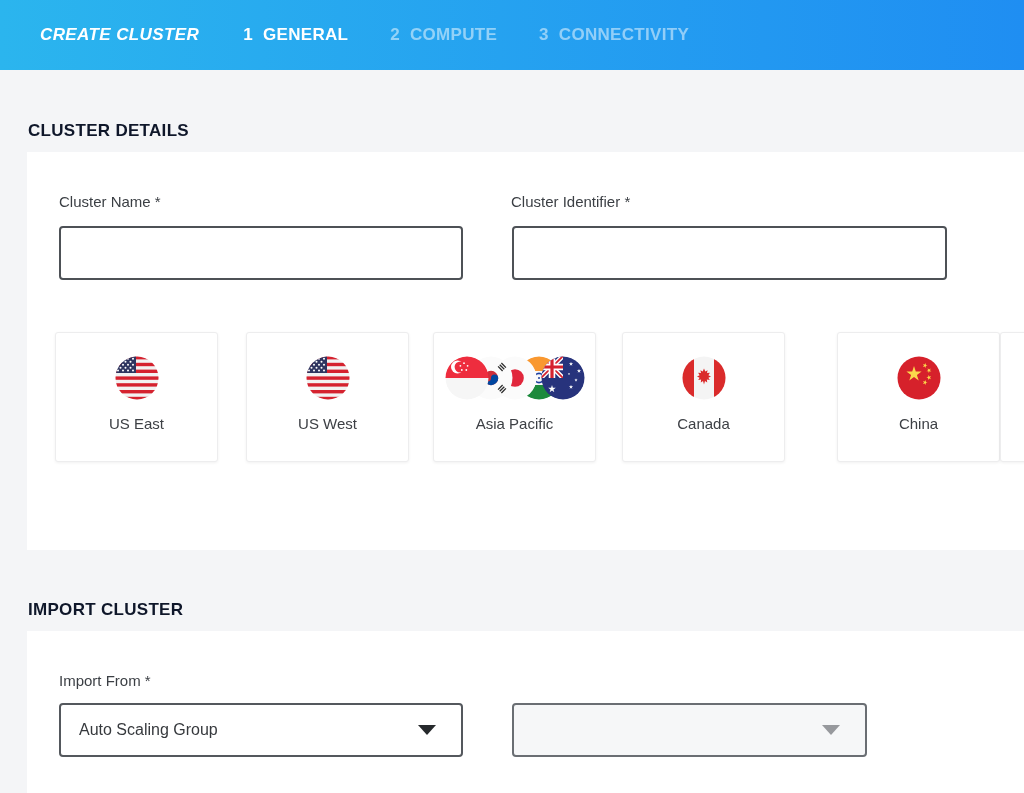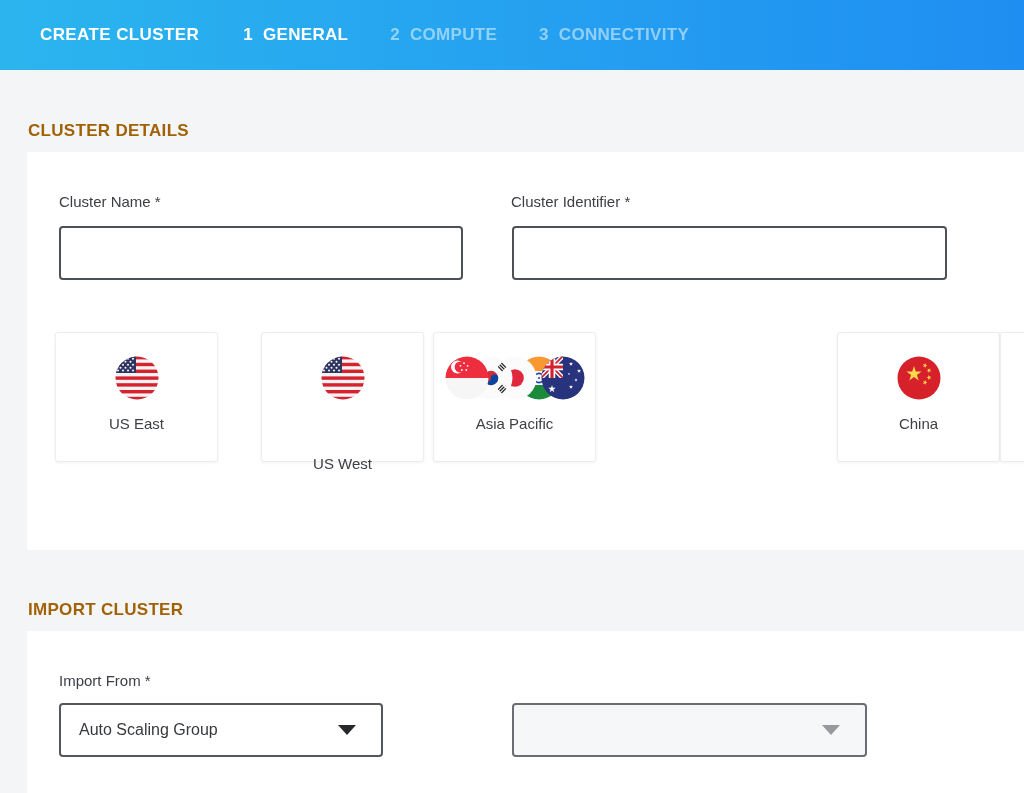--- a/index.html
+++ b/index.html
@@ -9,32 +9,32 @@
     font-family:"Liberation Sans",sans-serif;
   }
   
   .app-header{
     position:absolute;left:0;top:0;width:1024px;height:70px;
     background:linear-gradient(90deg,#2bb5ee 0%,#1f8ef2 100%);
     display:flex;align-items:center;padding-left:40px;box-sizing:border-box;
   }
   .app-title{
     color:#fff;font-weight:700;font-size:17px;letter-spacing:.4px;
-    margin-right:44px;white-space:nowrap;
+    margin-right:44px;white-space:nowrap;font-style:italic;
   }
   .steps{display:flex;align-items:center;}
   .step{
     display:flex;gap:10px;margin-right:42px;cursor:pointer;
     font-weight:700;font-size:17px;letter-spacing:.3px;
     color:rgba(255,255,255,.5);white-space:nowrap;
   }
   .step.active{color:#ffffff;}
   
   .section-heading{
-    position:absolute;left:28px;color:#a16207;
+    position:absolute;left:28px;color:#0f172a;
     font-size:17px;font-weight:700;letter-spacing:.3px;
   }
   #heading-cluster-details{top:121px;}
   #heading-import-cluster{top:600px;text-align:right;}
   
   .card{position:absolute;left:27px;width:997px;background:#fff;}
   #card-cluster-details{top:152px;height:398px;}
   #card-import-cluster{top:631px;height:162px;}
   
   .field-label{position:absolute;font-size:15px;color:#3b3f44;}
@@ -48,41 +48,41 @@
   #input-cluster-name{left:32px;top:74px;width:404px;}
   #input-cluster-identifier{left:485px;top:74px;width:435px;}
   
   .region-card{
     position:absolute;top:180px;width:163px;height:130px;box-sizing:border-box;
     background:#fff;border:1px solid #ededee;border-radius:3px;
     box-shadow:0 1px 3px rgba(0,0,0,.06);
     display:flex;flex-direction:column;align-items:center;cursor:pointer;text-align:center;
   }
   #region-us-east{left:28px;}
-  #region-us-west{left:234px;gap:40px;}
+  #region-us-west{left:219px;}
   #region-asia-pacific{left:406px;}
   #region-canada{left:595px;}
   #region-china{left:810px;}
   #region-partial{left:973px;}
   .flag-wrap{margin-top:23px;height:44px;display:flex;align-items:center;}
   .region-label{margin-top:15px;font-size:15px;color:#3d4045;}
   .flag{width:44px;height:44px;display:block;}
   .flag-stack{display:flex;}
   .flag-stack .flag{position:relative;border-radius:50%;}
   .flag-stack .flag + .flag{margin-left:-20px;}
   .z6{z-index:6}.z5{z-index:5}.z4{z-index:4}.z3{z-index:3}
   
   #label-import-from{left:32px;top:41px;}
   .dropdown{
     position:absolute;top:72px;height:54px;box-sizing:border-box;
     border:2px solid #54585d;border-radius:4px;background:#fff;
     display:flex;align-items:center;justify-content:space-between;
     padding:0 25px 0 18px;font-size:16px;color:#36393d;cursor:pointer;
   }
-  #dropdown-import-from{left:32px;width:324px;}
+  #dropdown-import-from{left:32px;width:404px;}
   #dropdown-import-secondary{left:485px;width:355px;background:#f6f7f8;border-color:#6a6e73;}
   .caret{
     width:0;height:0;flex-shrink:0;
     border-left:9px solid transparent;border-right:9px solid transparent;
     border-top:10px solid #26292c;
   }
   .caret.muted{border-top-color:#97999d;}
 </style>
 </head>
 <body>
@@ -310,20 +310,38 @@
           <use href="#stau" transform="translate(38 15) scale(2.2)"></use>
           <use href="#stau" transform="translate(35 24) scale(1.7)"></use>
           <use href="#stau" transform="translate(30 31) scale(2.2)"></use>
           <use href="#stau" transform="translate(28 18) scale(1.3)"></use>
         </g>
       </svg>
     </div>
     <div class="region-label">Asia Pacific</div>
   </div>
 
+  <div class="region-card" id="region-canada">
+    <div class="flag-wrap">
+      <svg class="flag" viewBox="0 0 44 44">
+        <defs>
+            <clipPath id="cpca">
+              <circle cx="22" cy="22" r="21.5"></circle>
+            </clipPath>
+          </defs>
+        <g clip-path="url(#cpca)">
+          <rect width="44" height="44" fill="#f4f4f4"></rect>
+          <rect width="12" height="44" fill="#da2b2b"></rect>
+          <rect x="32" width="12" height="44" fill="#da2b2b"></rect>
+          <path fill="#da2b2b" d="M22 12.5l1.3 2.9 2.3-1.2-.6 2.9 2.9-.3-1.5 2.4 2.6 1.3-2.6 1.2 1.4 2.3-2.9-.4.3 2.9-2.2-1.4-1 3.4-1-3.4-2.2 1.4.3-2.9-2.9.4 1.4-2.3-2.6-1.2 2.6-1.3-1.5-2.4 2.9.3-.6-2.9 2.3 1.2z"></path>
+        </g>
+      </svg>
+    </div>
+    <div class="region-label">Canada</div>
+  </div>
 
   <div class="region-card" id="region-china">
     <div class="flag-wrap">
       <svg class="flag" viewBox="0 0 44 44">
         <defs>
           <clipPath id="cpcn">
               <circle cx="22" cy="22" r="21.5"></circle>
             </clipPath>
           <polygon id="stcn" points="0,-1 0.224,-0.309 0.951,-0.309 0.363,0.118 0.588,0.809 0,0.382 -0.588,0.809 -0.363,0.118 -0.951,-0.309 -0.224,-0.309" fill="#fbd84b"></polygon>
         </defs>

